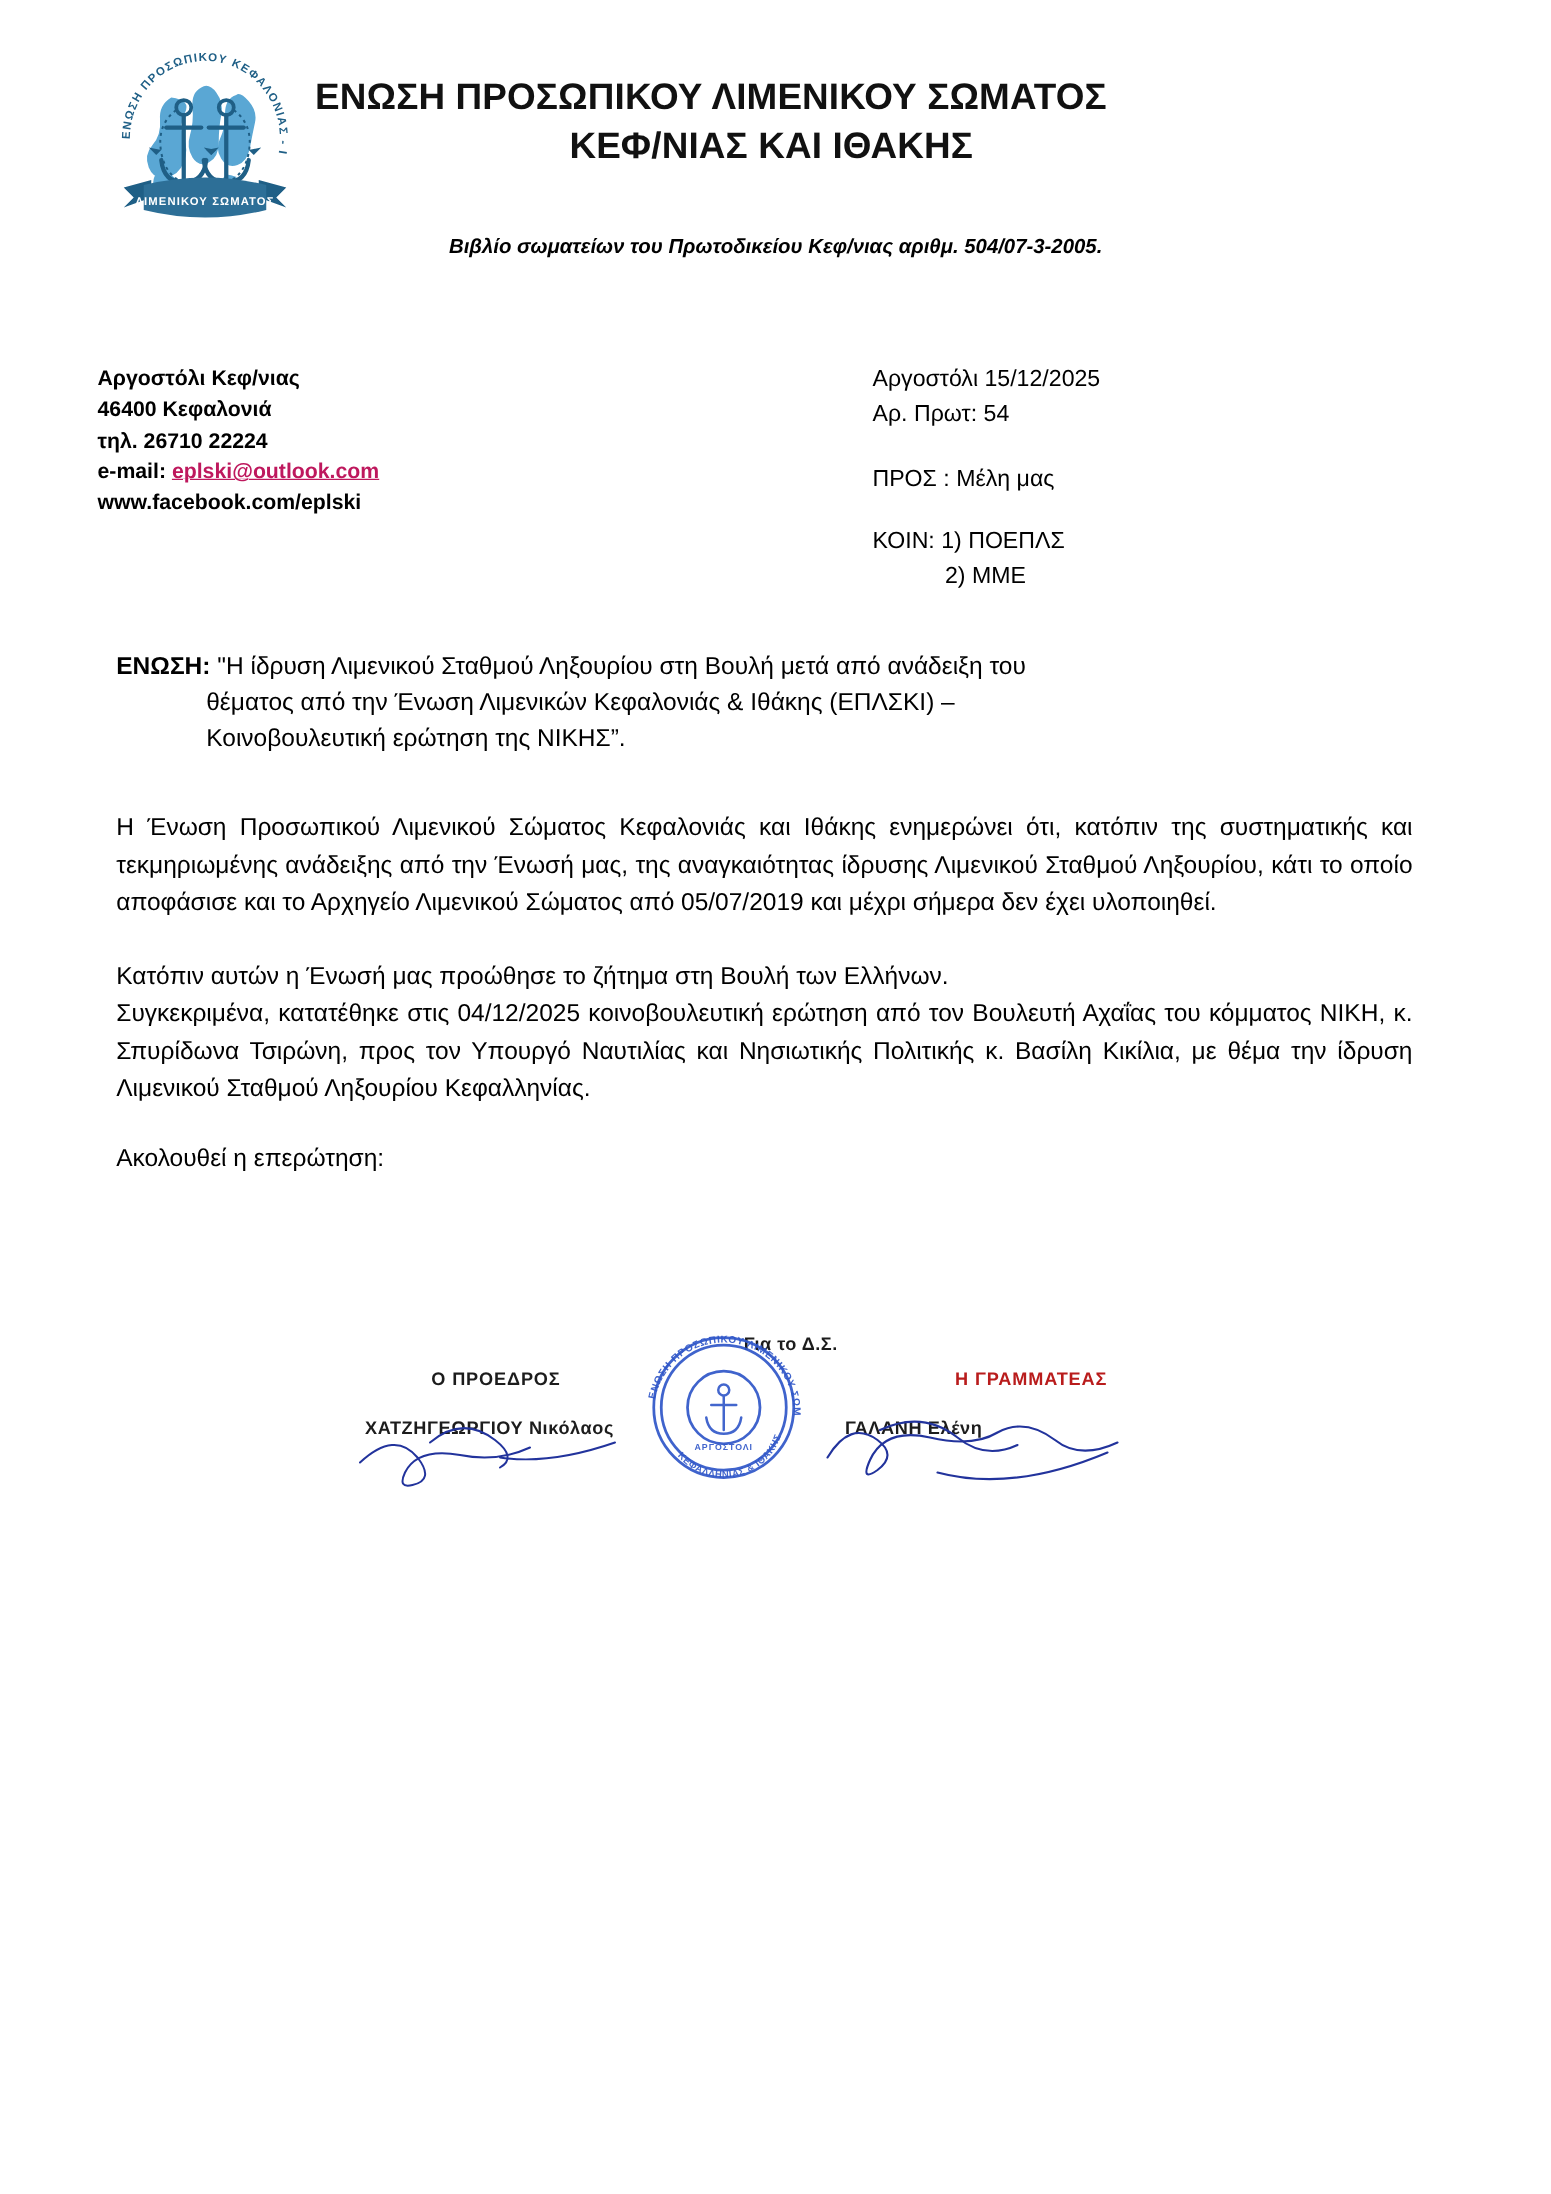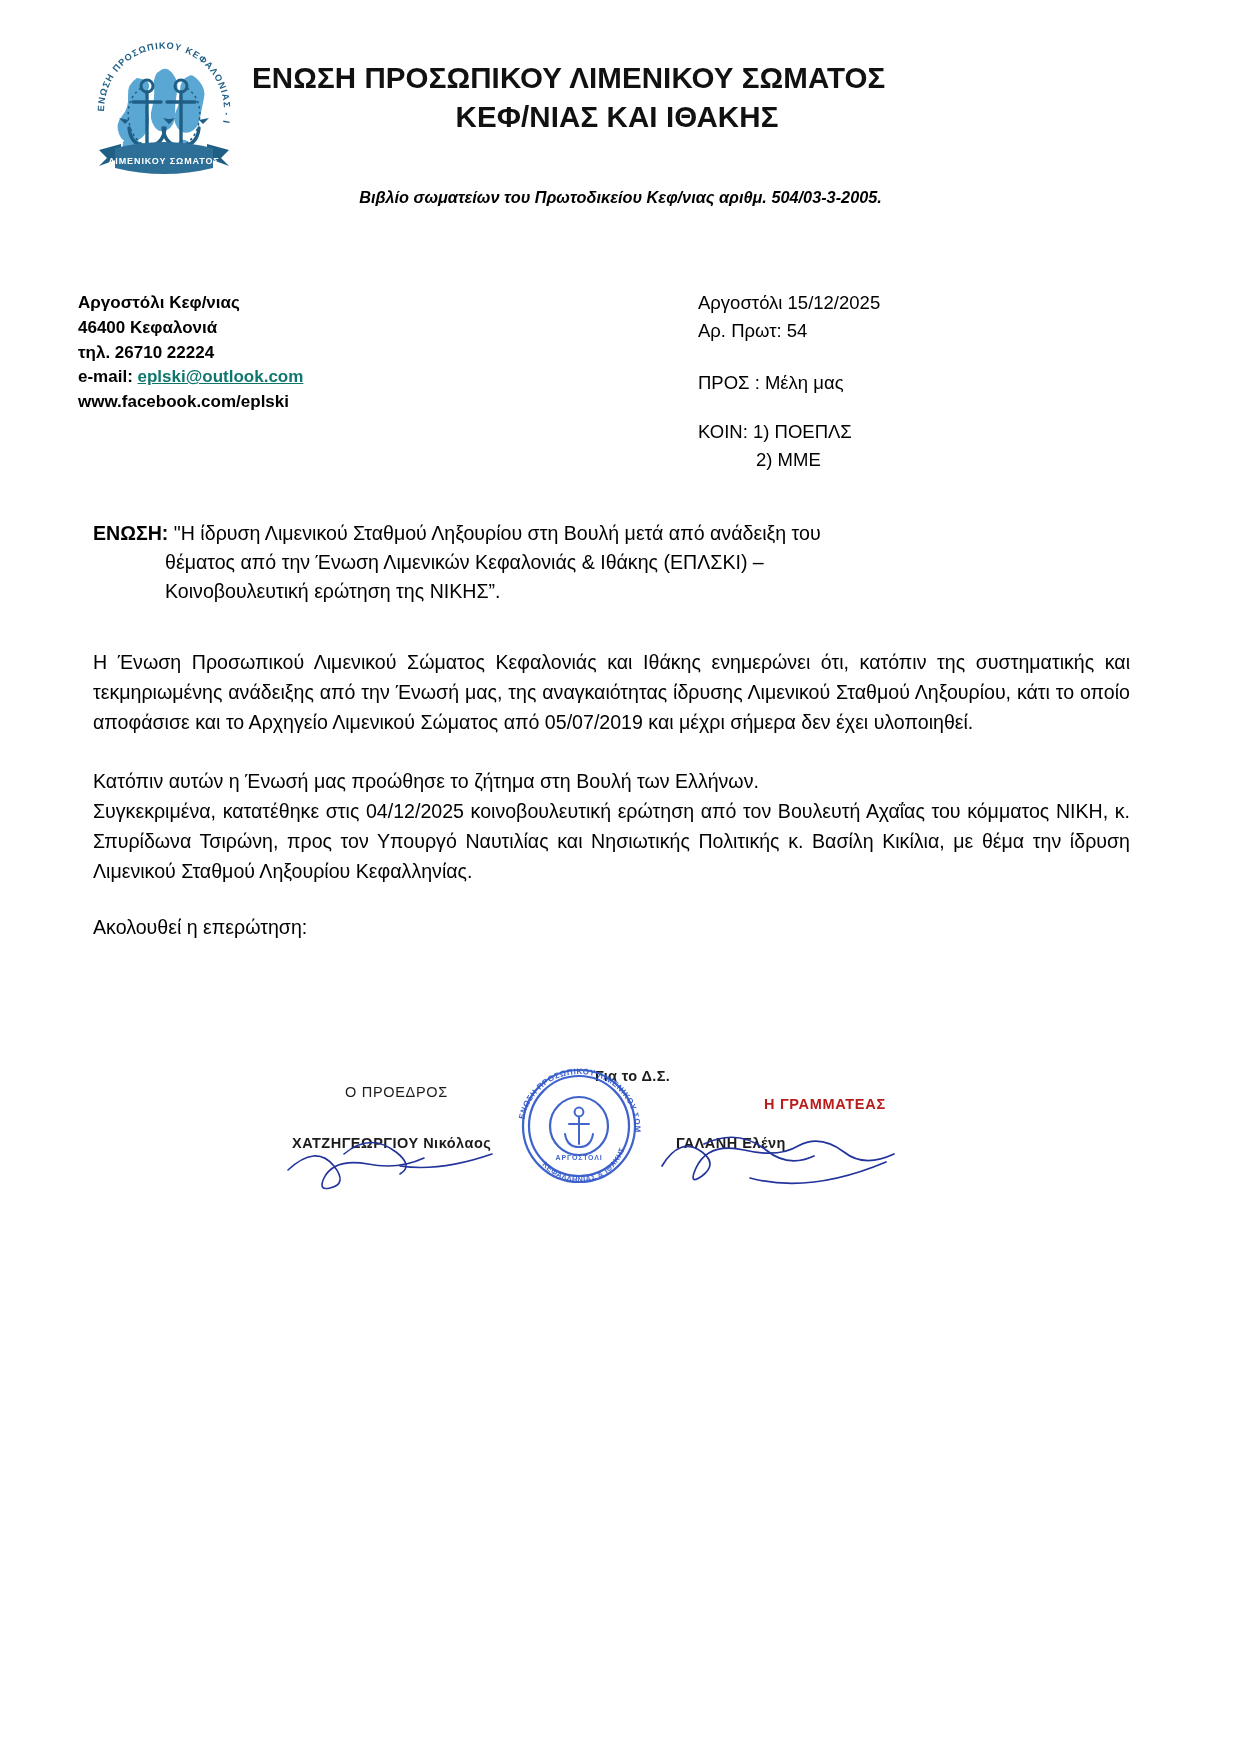--- a/index.html
+++ b/index.html
@@ -70,21 +70,21 @@
     position: absolute;
     left: 78px;
     top: 291px;
     font-size: 17px;
     font-weight: bold;
     line-height: 1.46;
     white-space: nowrap;
   }
   .addr-block .email-label { font-weight: bold; }
   .addr-block a.mail {
-    color: #0f766e;
+    color: #be185d;
     text-decoration: underline;
   }
 
   .meta-block {
     position: absolute;
     left: 698px;
     top: 289px;
     font-size: 18.5px;
     line-height: 1.5;
     white-space: nowrap;
@@ -138,23 +138,23 @@
     left: 595px;
     top: 8px;
     font-size: 14.5px;
     font-weight: bold;
     letter-spacing: 0.4px;
     color: #1c1c1c;
   }
   .sig-pres {
     position: absolute;
     left: 345px;
-    top: 24px;
-    font-size: 14.5px;
-    font-weight: normal;
+    top: 36px;
+    font-size: 14.5px;
+    font-weight: bold;
     letter-spacing: 0.7px;
     color: #1c1c1c;
   }
   .sig-sec {
     position: absolute;
     left: 764px;
     top: 36px;
     font-size: 14.5px;
     font-weight: bold;
     letter-spacing: 0.7px;
@@ -250,21 +250,21 @@
       </svg>
     </div>
 
     <div class="org-title">
       <span class="l1">ΕΝΩΣΗ ΠΡΟΣΩΠΙΚΟΥ ΛΙΜΕΝΙΚΟΥ ΣΩΜΑΤΟΣ</span>
       <span class="l2">ΚΕΦ/ΝΙΑΣ ΚΑΙ ΙΘΑΚΗΣ</span>
     </div>
   </div>
 
   <div class="recognition">
-    <div>Βιβλίο σωματείων του Πρωτοδικείου Κεφ/νιας αριθμ. 504/03-3-2005.</div>
+    <div>Βιβλίο σωματείων του Πρωτοδικείου Κεφ/νιας αριθμ. 504/07-3-2005.</div>
   </div>
 
   <div class="addr-block">
     <div>Αργοστόλι  Κεφ/νιας</div>
     <div>46400 Κεφαλονιά</div>
     <div>τηλ.  26710 22224</div>
     <div>
       <span class="email-label">e-mail: </span><a class="mail" href="#">eplski@outlook.com</a>
     </div>
     <div>www.facebook.com/eplski</div>

